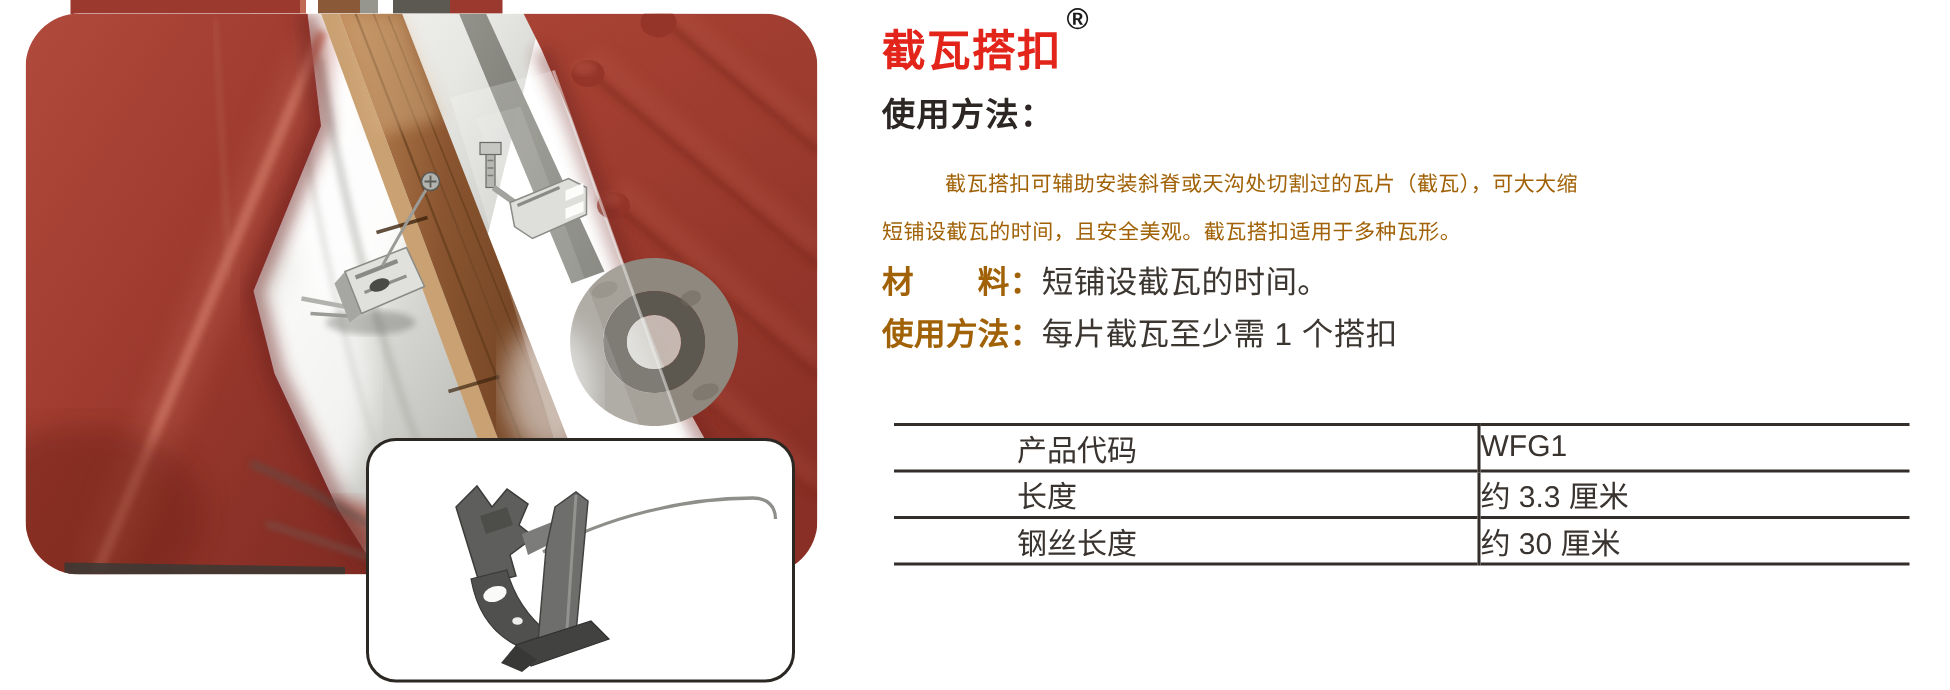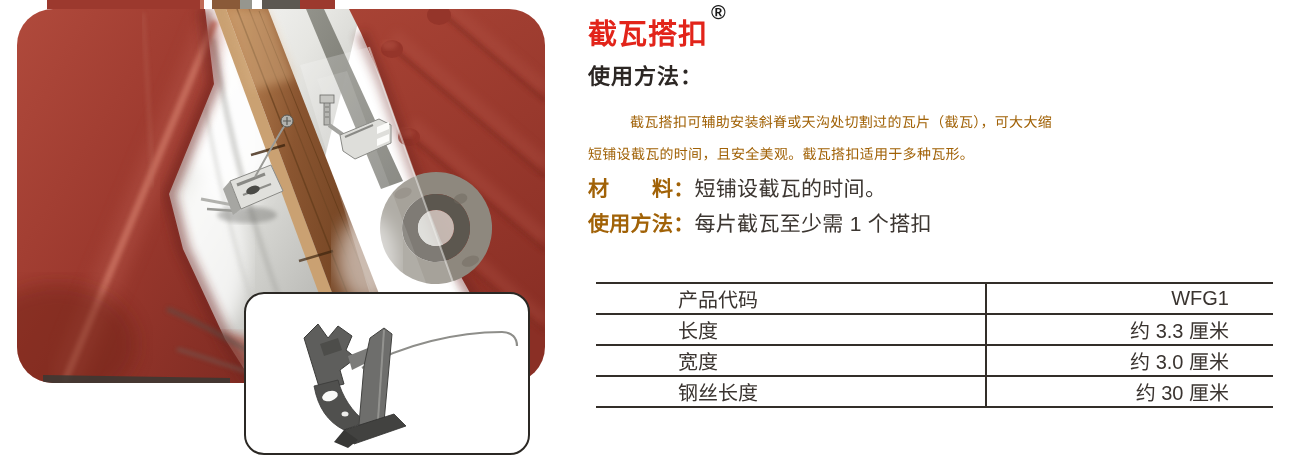--- a/index.html
+++ b/index.html
@@ -40,21 +40,21 @@
   .indent{padding-left:42px;}
   .spec-lines{position:absolute;left:588px;top:172px;}
   .spec-line{font-size:21px;line-height:33px;letter-spacing:0.3px;color:#3c3631;white-space:pre;}
   .spec-label{font-weight:700;color:#a16207;font-family:Liberation Mono, monospace;}
   .spec-table{position:absolute;left:596px;top:282px;width:677px;border-collapse:collapse;
     table-layout:fixed;font-size:20px;color:#3a3430;border-bottom:2px solid #332e29;}
   .spec-table col.c1{width:390px;}
   .spec-table col.c2{width:287px;}
   .spec-table td{border-top:2px solid #332e29;height:26px;vertical-align:middle;padding:0;}
   .spec-table td.name{border-right:2px solid #332e29;padding-left:82px;text-align:left;}
-  .spec-table td.val{text-align:right;padding-right:44px;}
+  .spec-table td.val{text-align:left;padding-right:44px;}
 </style>
 </head>
 <body>
 
 <div class="canvas">
 
   <div class="top-sliver"></div>
 
   <figure class="photo-main">
     <svg width="528" height="374" viewBox="0 0 528 374" xmlns="http://www.w3.org/2000/svg">
@@ -236,23 +236,19 @@
     <tbody>
       <tr>
         <td class="name">产品代码</td>
         <td class="val">WFG1</td>
       </tr>
       <tr>
         <td class="name">长度</td>
         <td class="val">约 3.3 厘米</td>
       </tr>
       <tr>
-        <td class="name">宽度</td>
-        <td class="val">约 3.0 厘米</td>
-      </tr>
-      <tr>
         <td class="name">钢丝长度</td>
         <td class="val">约 30 厘米</td>
       </tr>
     </tbody>
   </table>
 
 </div>
 
 </body></html>

